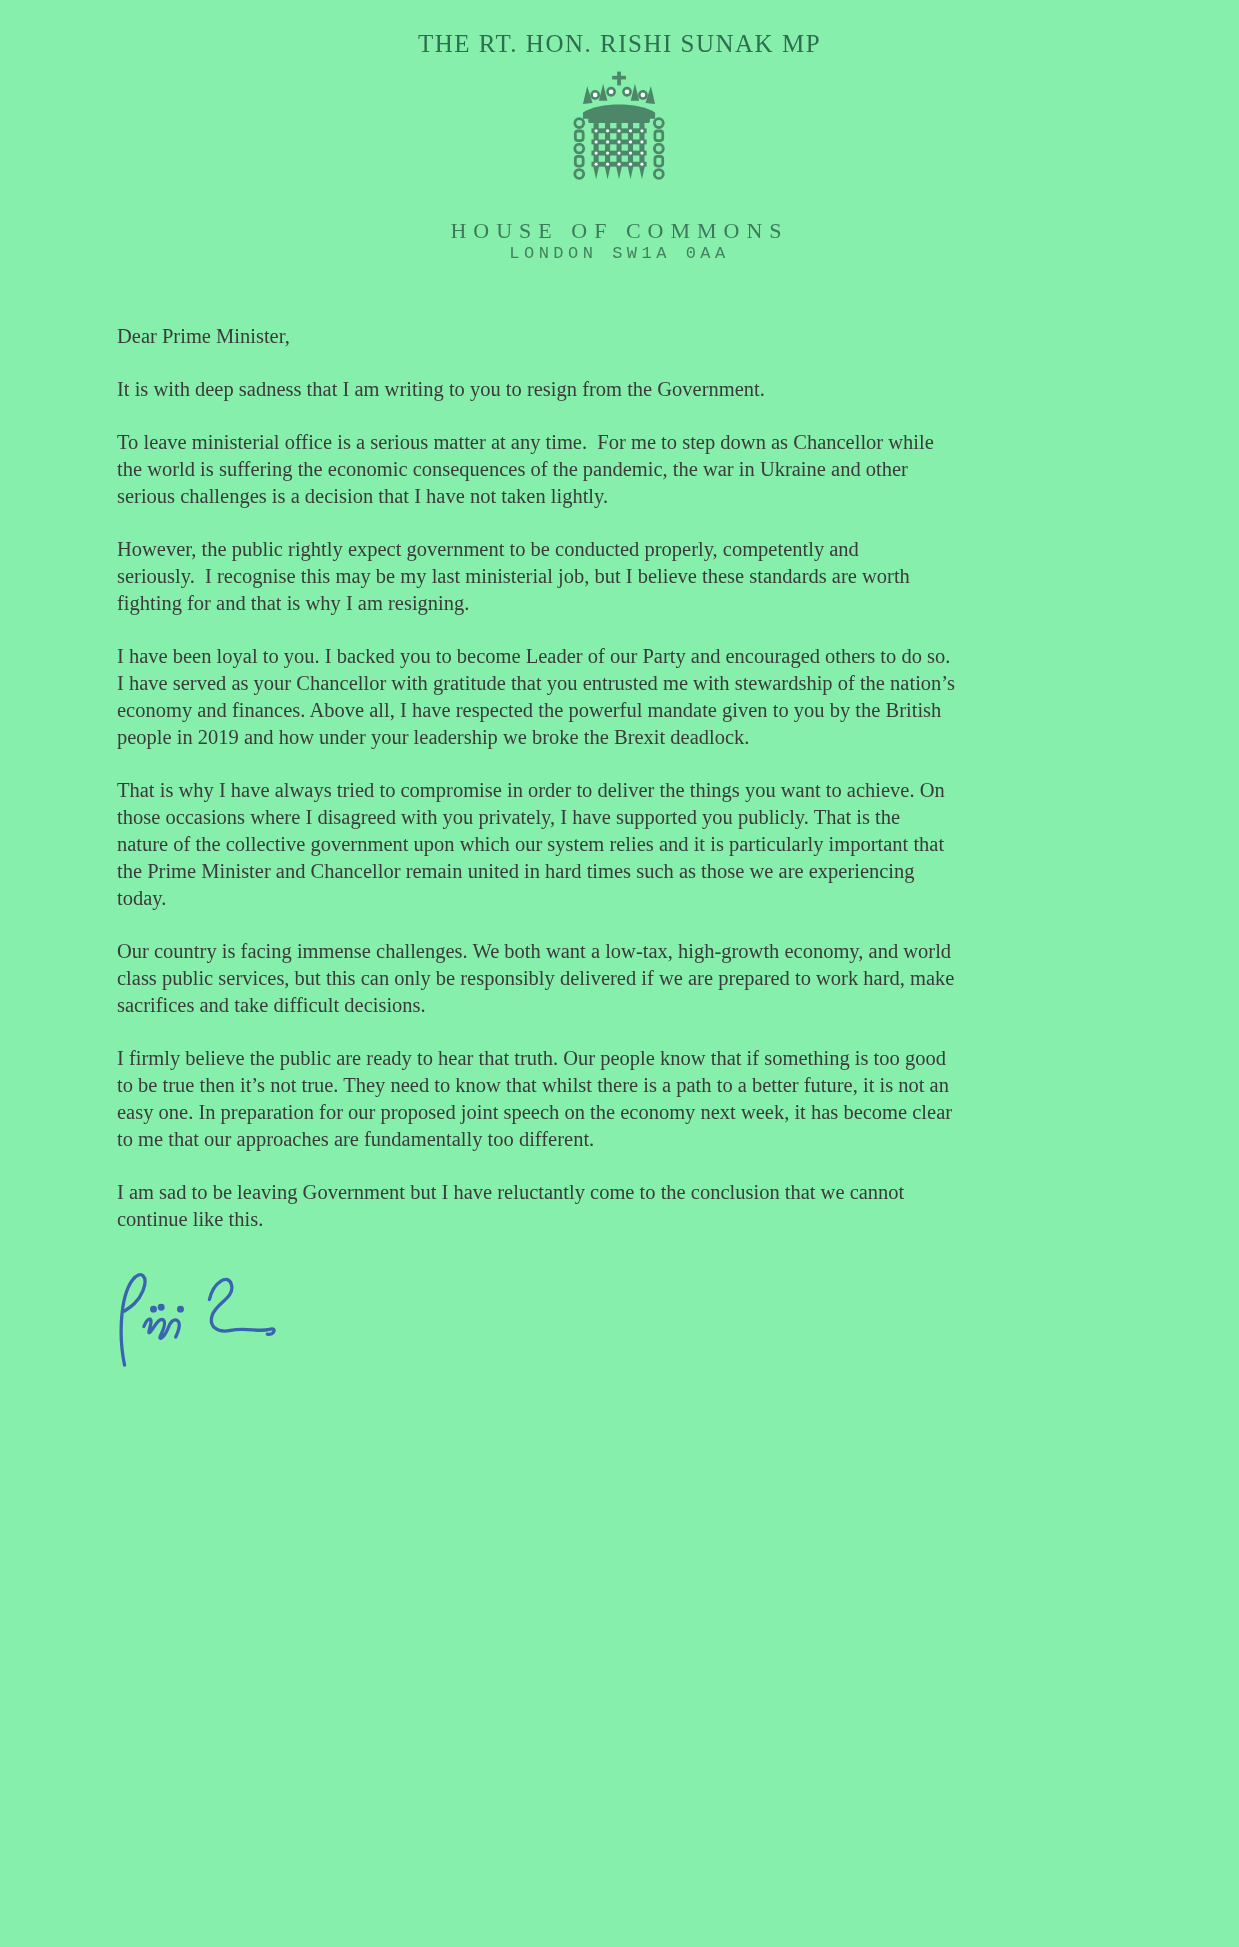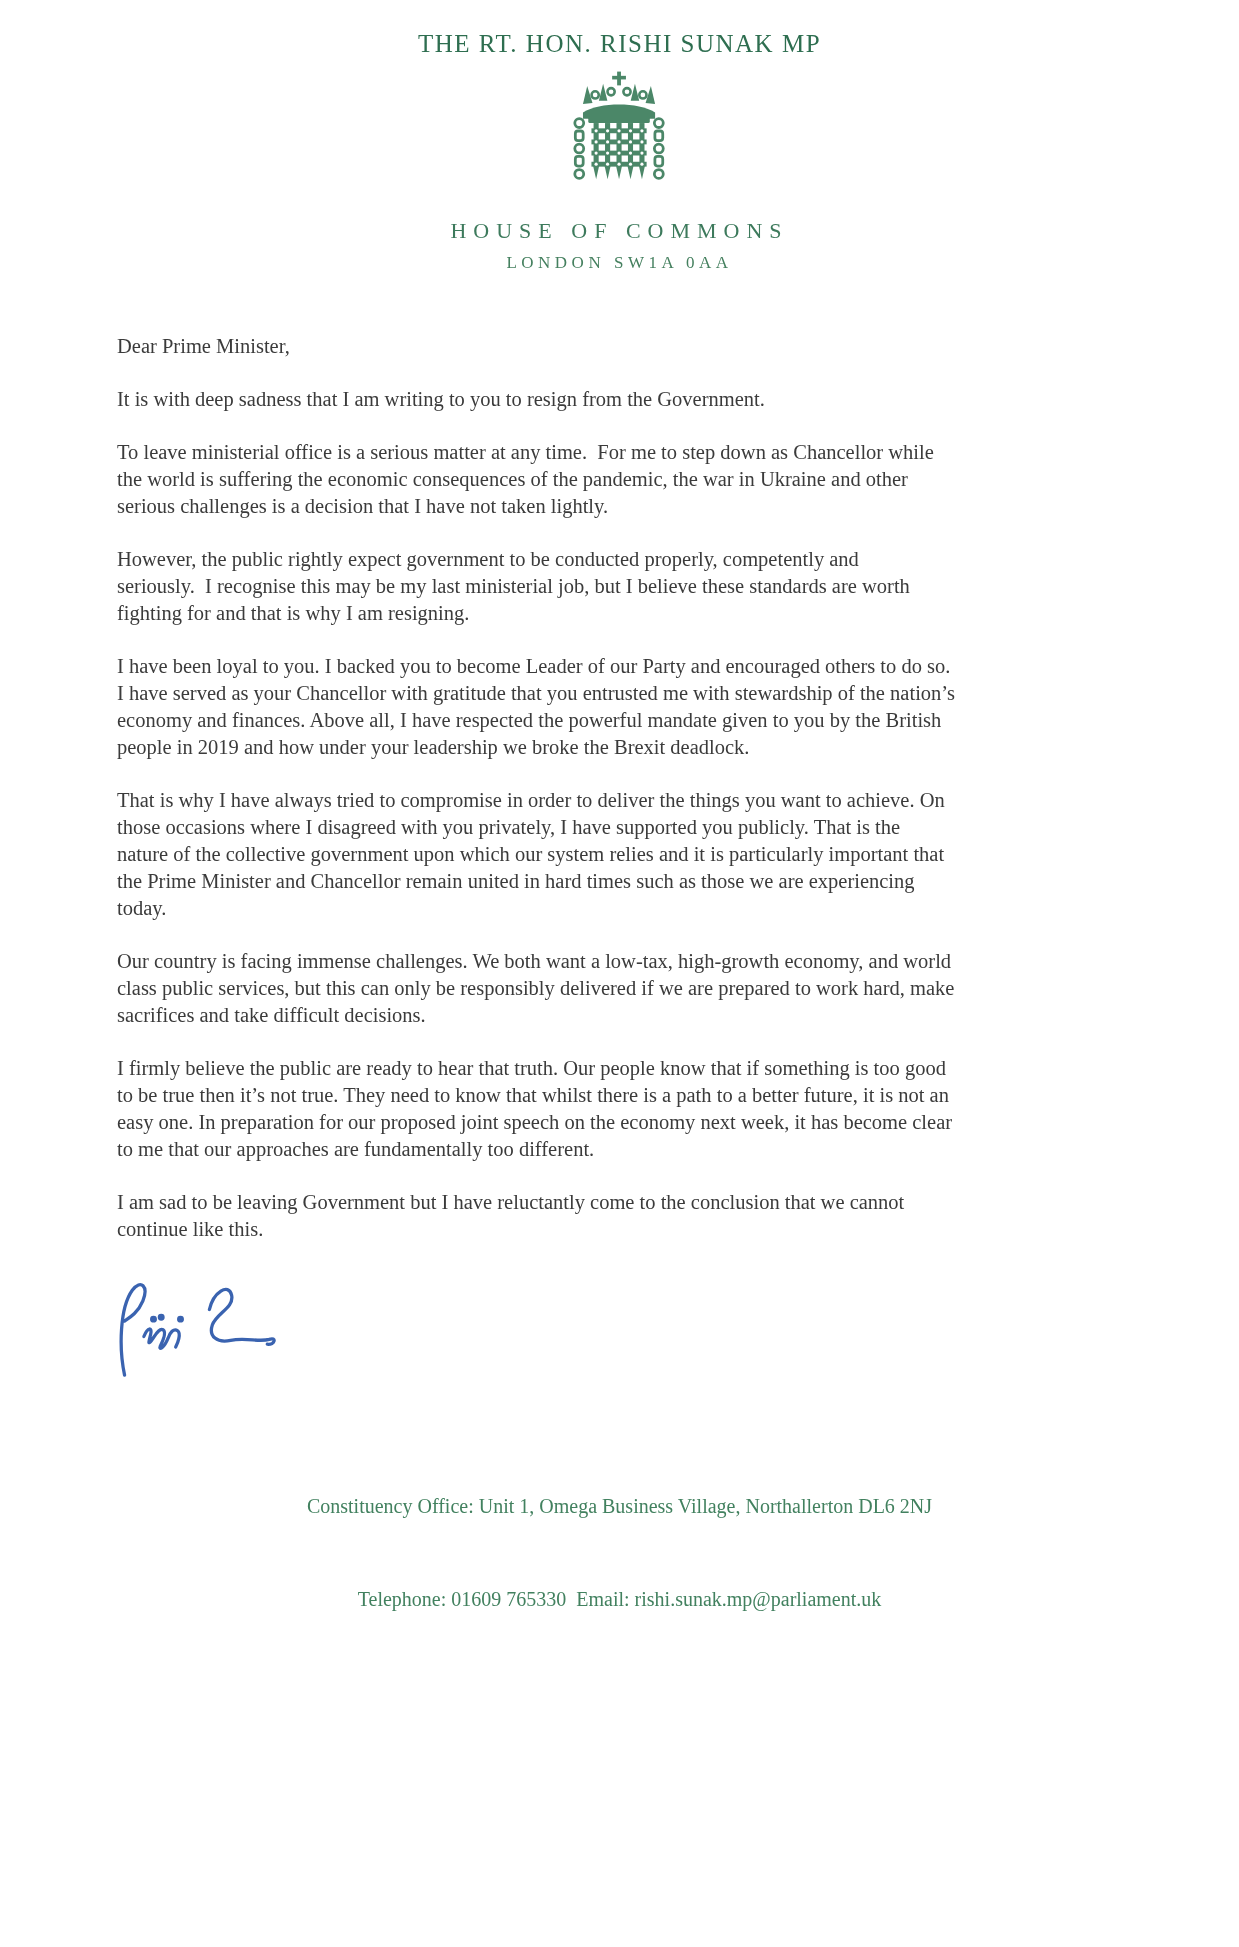--- a/index.html
+++ b/index.html
@@ -1,20 +1,20 @@
 <!DOCTYPE html>
 <html><head>
 <meta charset="utf-8">
 <style>
   html,body{margin:0;padding:0;background:#e9e9e9;}
   .page{
     position:relative;
     width:1239px;height:1947px;
     margin:0 auto;
-    background:#ffffff;
+    background:#86efac;
     font-family:"Liberation Serif","DejaVu Serif",serif;
     color:#3b3b3b;
     overflow:hidden;
   }
   
   .letterhead{ text-align:center; padding-top:30px; }
   .lh-name{
     color:#2e6e50;
     font-size:25px;
     letter-spacing:1.5px;
@@ -22,24 +22,24 @@
   }
   .crest{ margin-top:12px; height:122px; }
   .crest svg{ height:122px; }
   .lh-org{
     margin-top:26px;
     color:#3d7a5c;
     font-size:22px;
     letter-spacing:7px;
   }
   .lh-addr{
-    margin-top:9px;
     color:#45805f;
     font-size:17px;
     letter-spacing:4.5px;
+    font-family:Liberation Mono, monospace;
   }
   
   .body{
     width:1045px;
     margin:60px 0 0 117px;
     font-size:20.5px;
     line-height:27px;
   }
   .body p{
     margin:0 0 26px 0;
@@ -194,18 +194,14 @@
           <circle cx="50" cy="50" r="1.9" fill="#3a63b0"></circle>
           <circle cx="70" cy="52" r="1.9" fill="#3a63b0"></circle>
 
           <path d="M100,42 C104,24 120,14 123,27 C126,40 107,46 103,58 C99,70 108,77 122,74 C138,71 152,76 162,73 C170,70 168,79 160,78"></path>
         </g>
       </svg>
     </div>
 
   </main>
 
-  <footer class="footer">
-    <div>Constituency Office: Unit 1, Omega Business Village, Northallerton DL6 2NJ</div>
-    <div>Telephone: 01609 765330  Email: rishi.sunak.mp@parliament.uk</div>
-  </footer>
 
 </div>
 
 </body></html>

